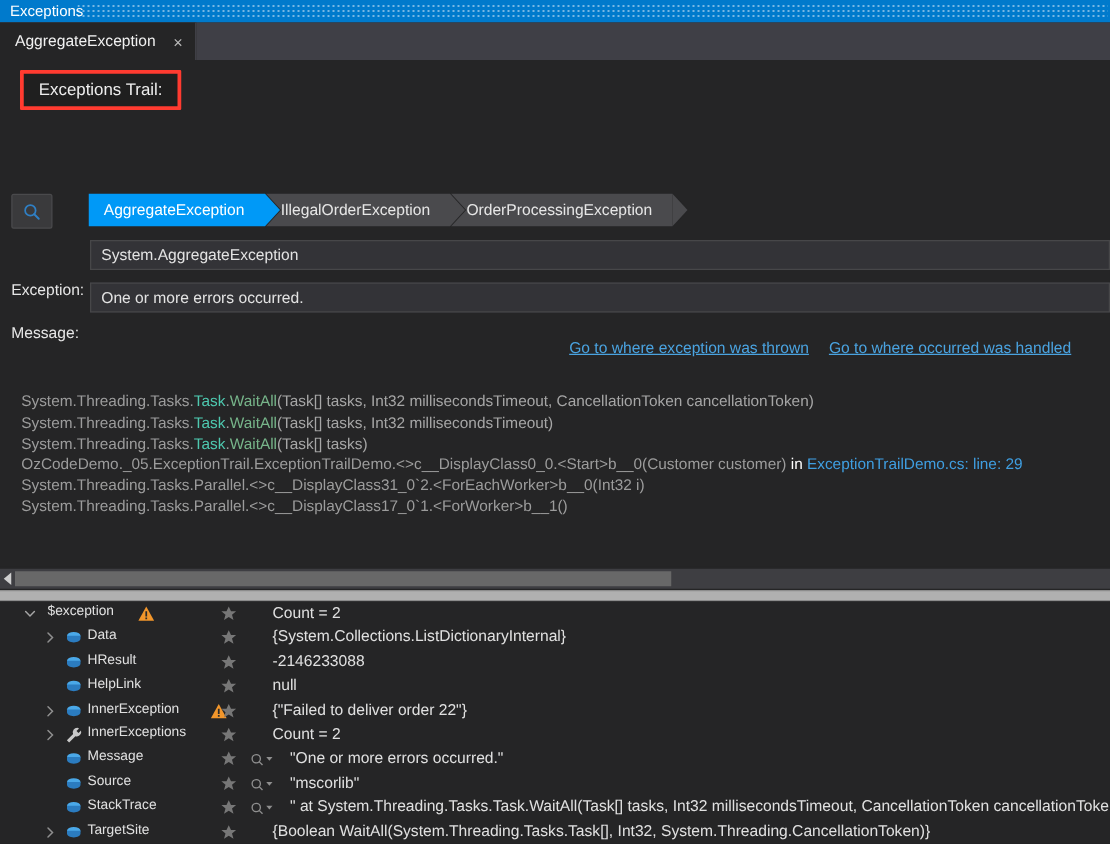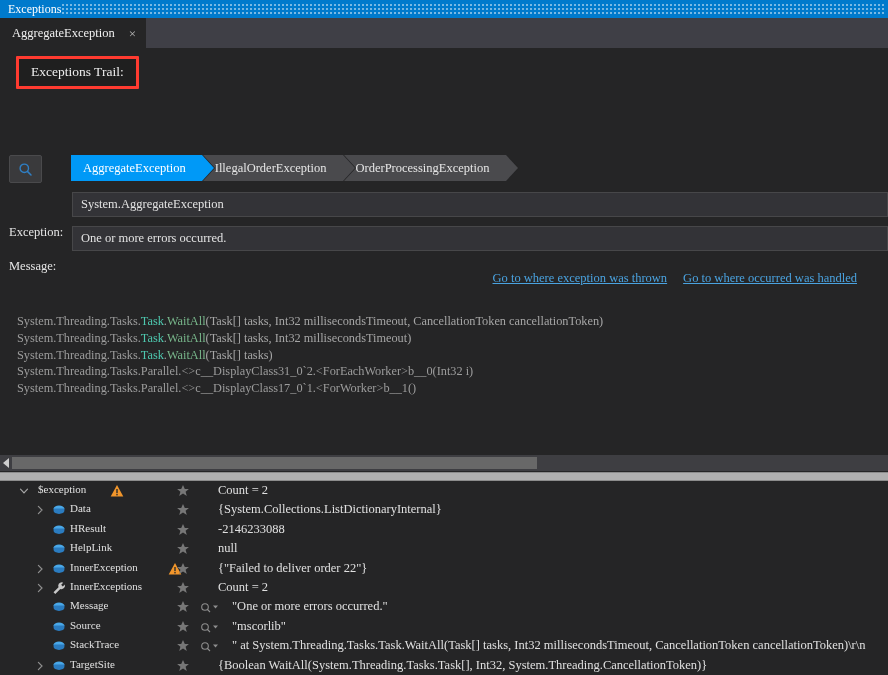--- a/index.html
+++ b/index.html
@@ -5,21 +5,21 @@
 <style>
   html,body{margin:0;padding:0;}
   body{
     width:888px;height:675px;overflow:hidden;
     background:#252526;
     font-family:"Liberation Sans","DejaVu Sans",sans-serif;
     font-size:12px;
     color:#e6e6e6;
     -webkit-font-smoothing:antialiased;
   }
-  #root{position:relative;width:888px;height:675px;font-family:Liberation Serif, serif;}
+  #root{position:relative;width:888px;height:675px;}
 
   
   .titlebar{
     position:absolute;left:0;top:0;width:888px;height:18px;
     background:#007acc;color:#ffffff;
     font-size:12px;line-height:18px;
   }
   .titlebar .tb-label{position:absolute;left:8px;top:0;white-space:nowrap;}
   .titlebar .tb-dots{
     position:absolute;left:62px;top:4px;right:2px;height:10px;
@@ -224,20 +224,21 @@
 
     <div class="links">
       <a href="#">Go to where exception was thrown</a>
       <a href="#">Go to where occurred was handled</a>
     </div>
 
     <div class="stack" id="stack">
         <div class="ln"><span class="ns">System.Threading.Tasks.</span><span class="typ">Task</span><span class="ns">.</span><span class="mth">WaitAll</span><span class="prm">(Task[] tasks, Int32 millisecondsTimeout, CancellationToken cancellationToken)</span></div>
         <div class="ln"><span class="ns">System.Threading.Tasks.</span><span class="typ">Task</span><span class="ns">.</span><span class="mth">WaitAll</span><span class="prm">(Task[] tasks, Int32 millisecondsTimeout)</span></div>
         <div class="ln"><span class="ns">System.Threading.Tasks.</span><span class="typ">Task</span><span class="ns">.</span><span class="mth">WaitAll</span><span class="prm">(Task[] tasks)</span></div>
+        <div class="ln"><span class="ns">OzCodeDemo._05.ExceptionTrail.ExceptionTrailDemo.&lt;&gt;c__DisplayClass0_0.&lt;Start&gt;b__0(Customer customer)</span><span class="kw"> in </span><span class="file">ExceptionTrailDemo.cs: line: 29</span></div>
         <div class="ln"><span class="ns">System.Threading.Tasks.Parallel.&lt;&gt;c__DisplayClass31_0`2.&lt;ForEachWorker&gt;b__0(Int32 i)</span></div>
         <div class="ln"><span class="ns">System.Threading.Tasks.Parallel.&lt;&gt;c__DisplayClass17_0`1.&lt;ForWorker&gt;b__1()</span></div>
       </div>
   </div>
 
   <div class="hscroll">
     <span class="arrow-l"></span>
     <span class="thumb"></span>
   </div>
   <div class="splitter"></div>

